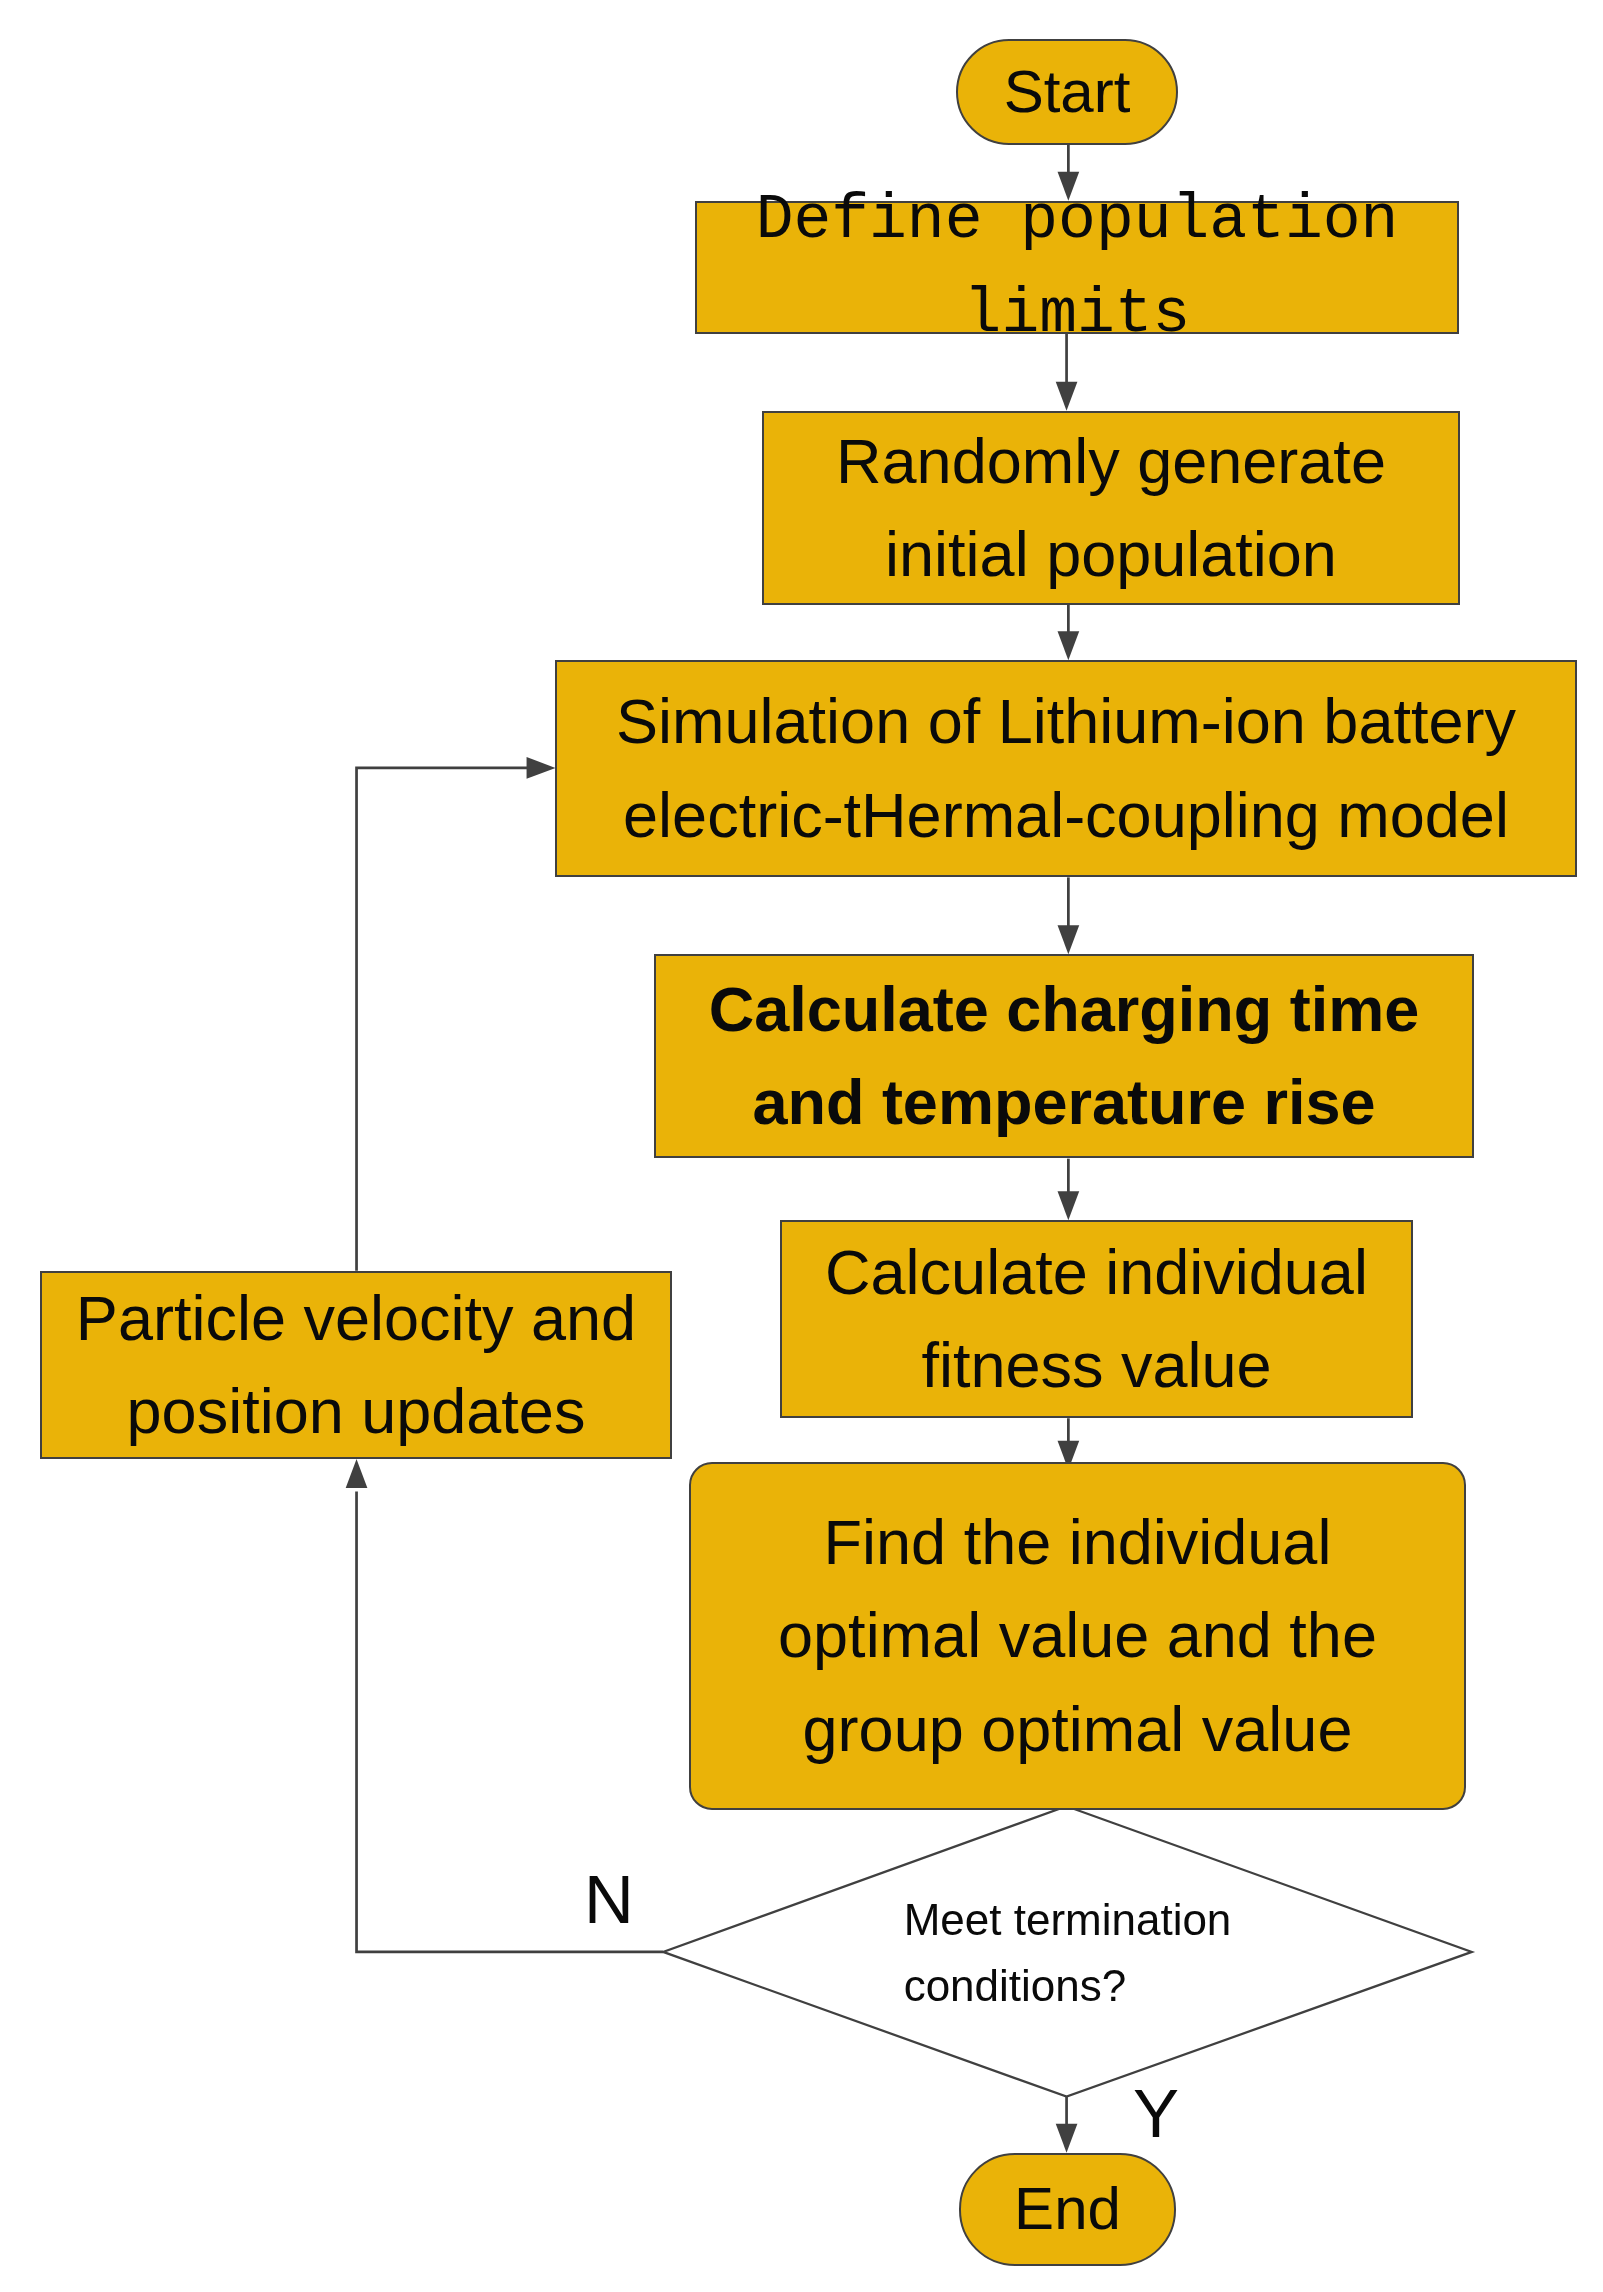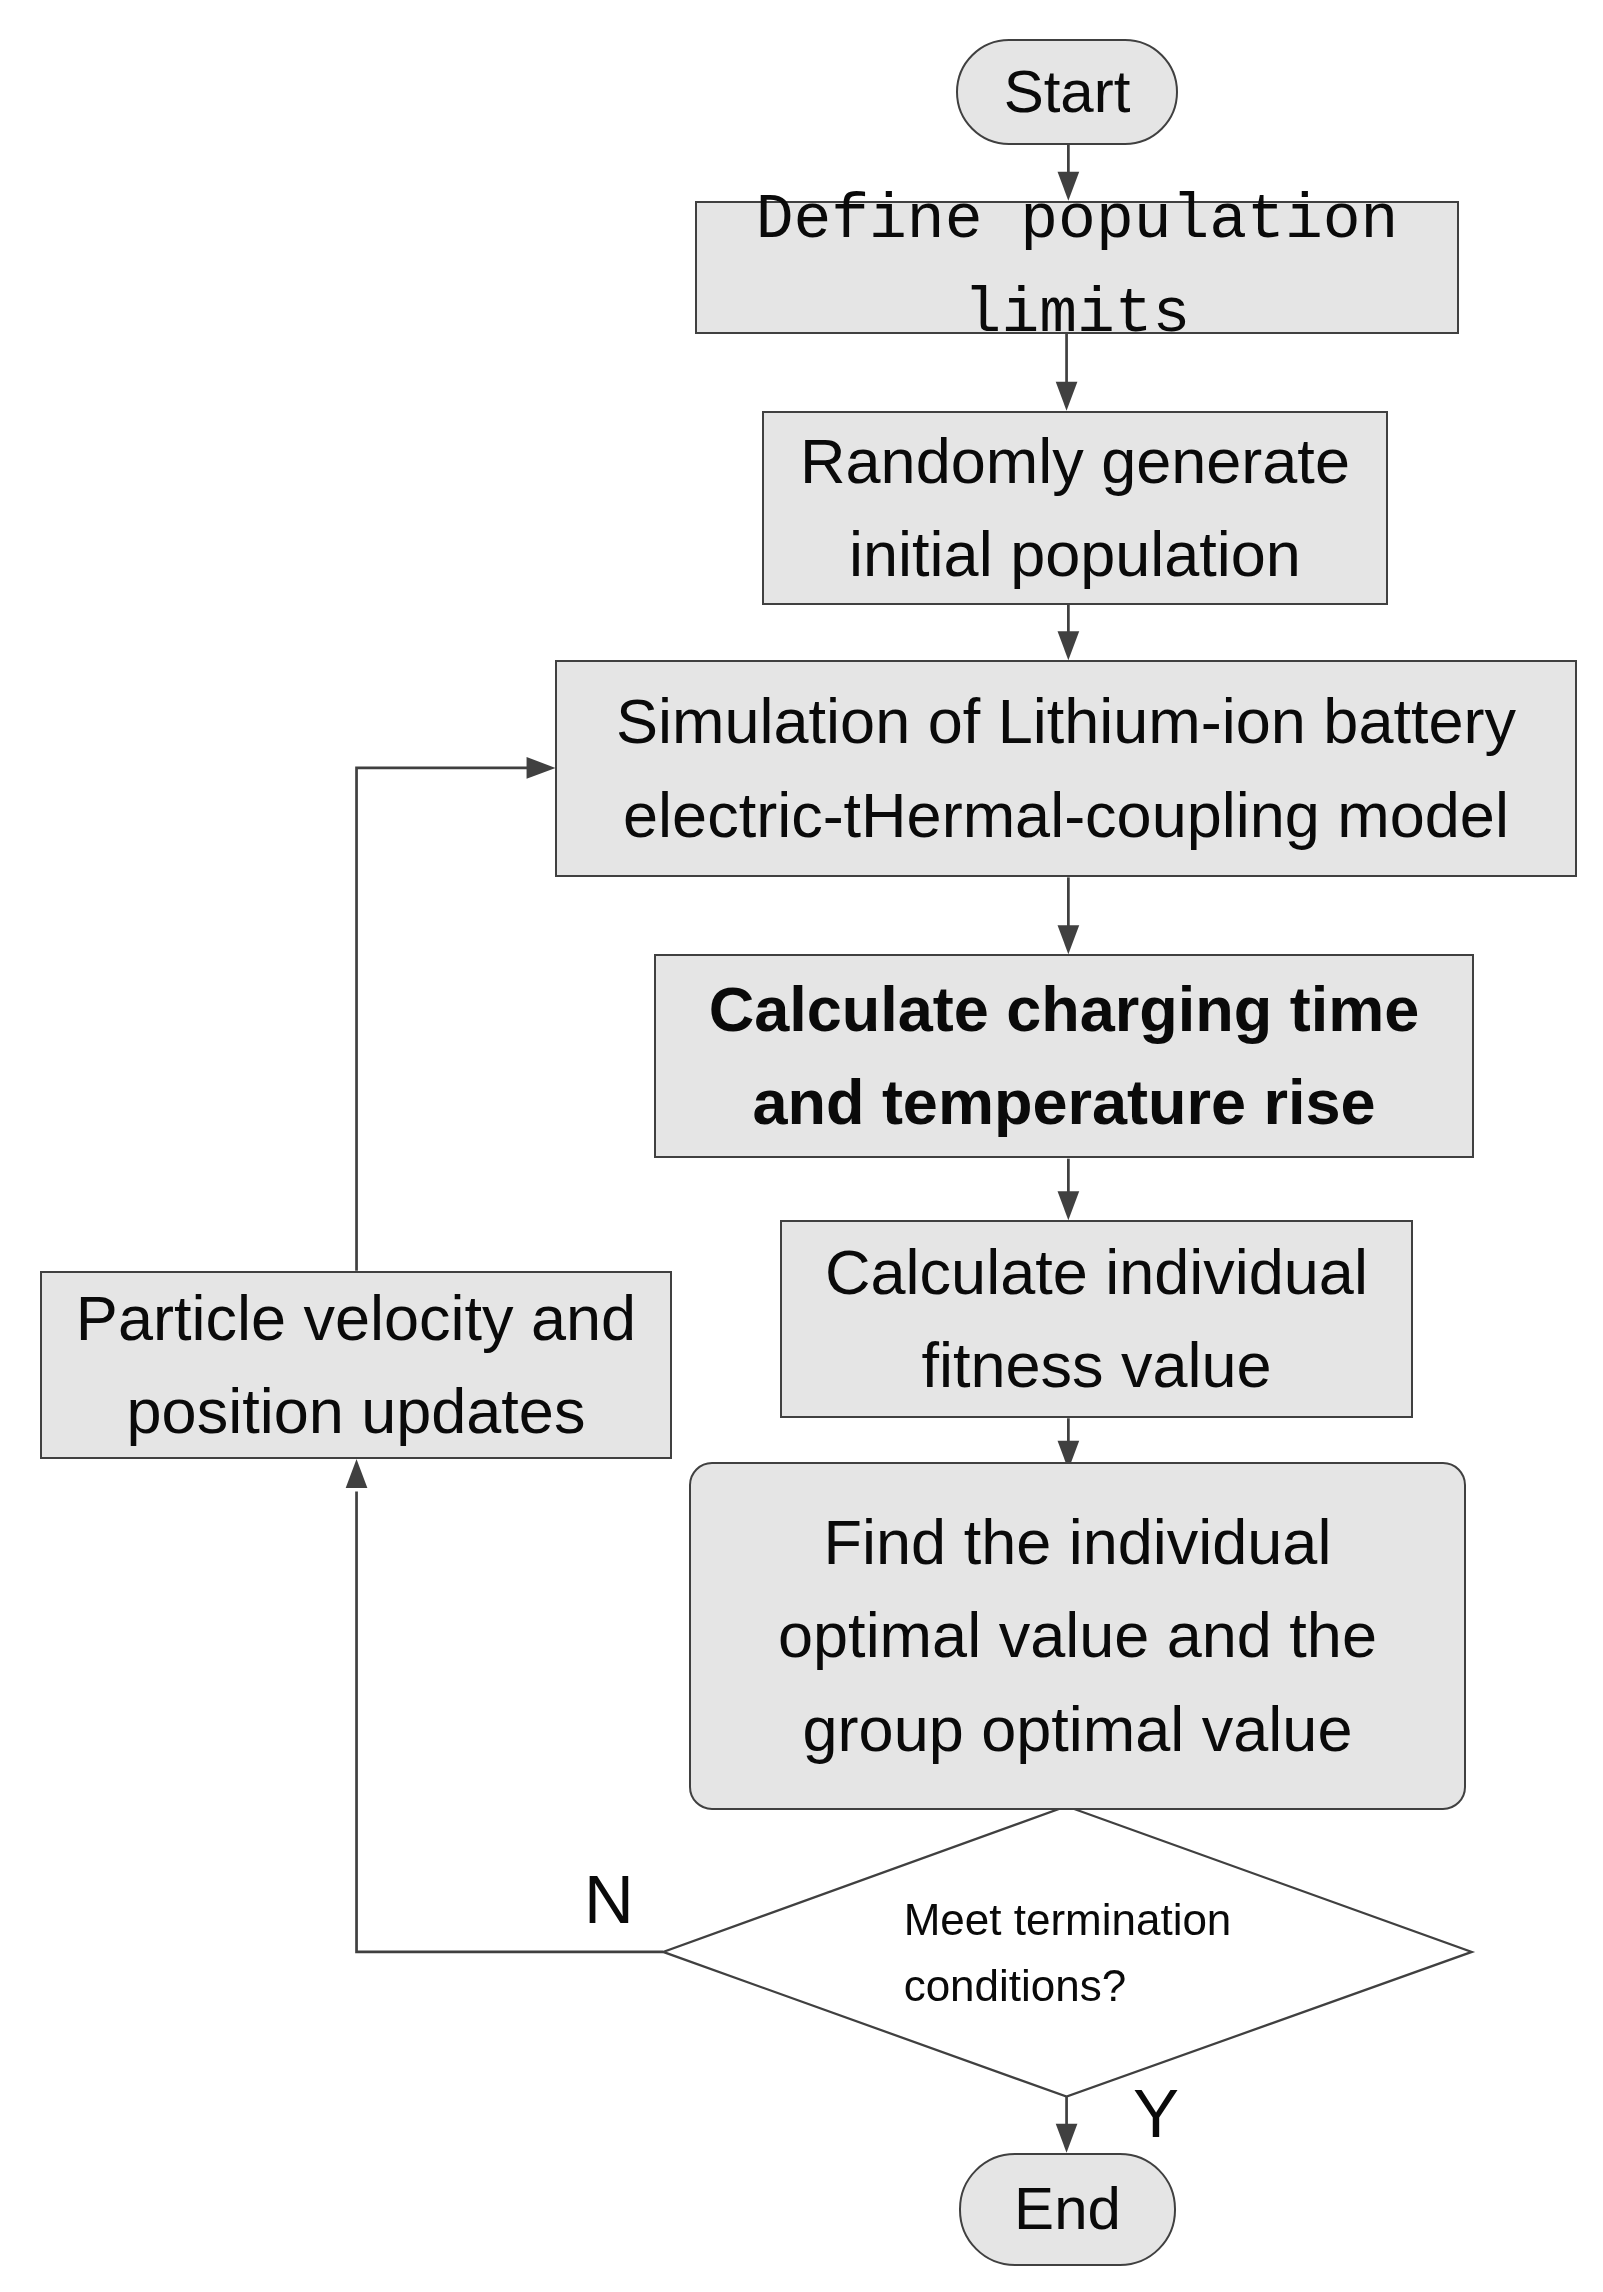--- a/index.html
+++ b/index.html
@@ -19,21 +19,21 @@
   #edges{position:absolute;left:0;top:0;width:1604px;height:2292px;}
   .edge{stroke:var(--stroke);stroke-width:3;fill:none;}
   .thin{stroke-width:2.5;}
   .arrowhead{fill:var(--stroke);stroke:none;}
   .shape{stroke:var(--stroke);fill:#ffffff;}
   .node{
     position:absolute;
     display:flex;align-items:center;justify-content:center;
     text-align:center;
     box-sizing:border-box;
-    background:#e5e5e5;
+    background:#eab308;
     font-size:63px;line-height:1.48;
     white-space:pre-line;
   }
   .rect{border:2.7px solid var(--stroke);}
   .stadium{
     border:2.3px solid var(--stroke);
     border-radius:56px;
     font-size:60px;
   }
   .overlay{
@@ -92,21 +92,21 @@
   </svg>
 
   <div class="node stadium" style="left:956px;top:39px;width:222px;height:106px;">
     <span>Start</span>
   </div>
 
   <div class="node rect" style="left:695px;top:201px;width:764px;height:133px;font-family:Liberation Mono, monospace;">
     <span>Define population limits</span>
   </div>
 
-  <div class="node rect" style="left:762px;top:411px;width:626px;height:194px;">
+  <div class="node rect" style="left:762px;top:411px;width:698px;height:194px;">
     <span>Randomly generate
 initial population</span>
   </div>
 
   <div class="node rect" style="left:555px;top:660px;width:1022px;height:217px;">
     <span>Simulation of Lithium-ion battery
 electric-tHermal-coupling model</span>
   </div>
 
   <div class="node rect" style="left:654px;top:954px;width:820px;height:204px;font-weight:bold;">

